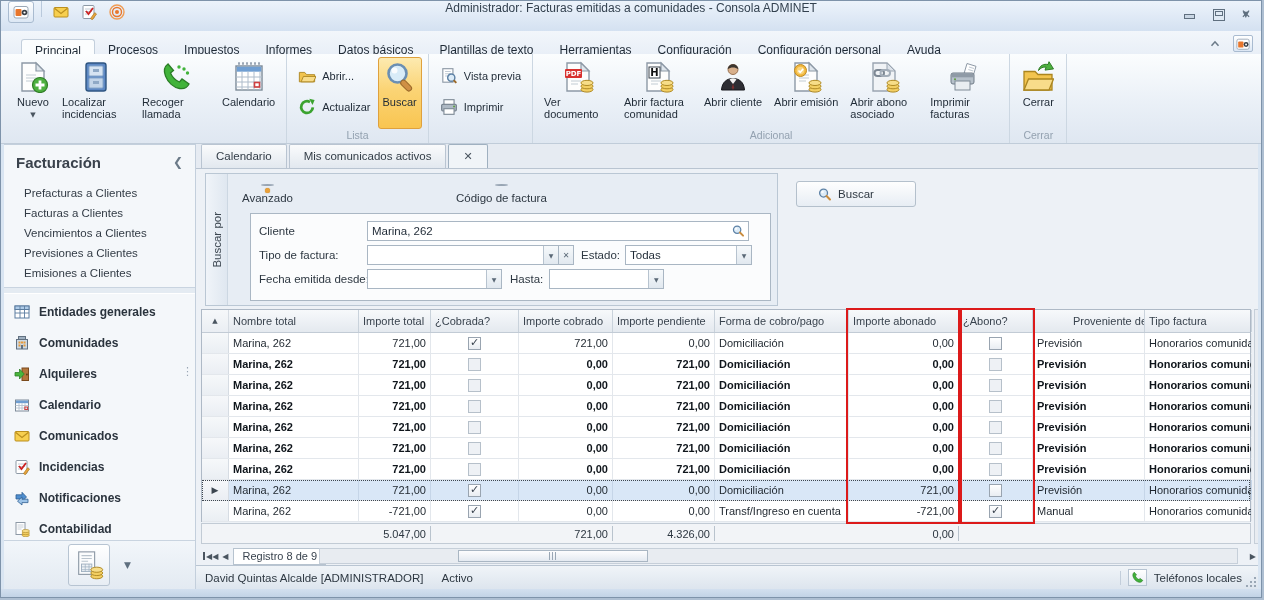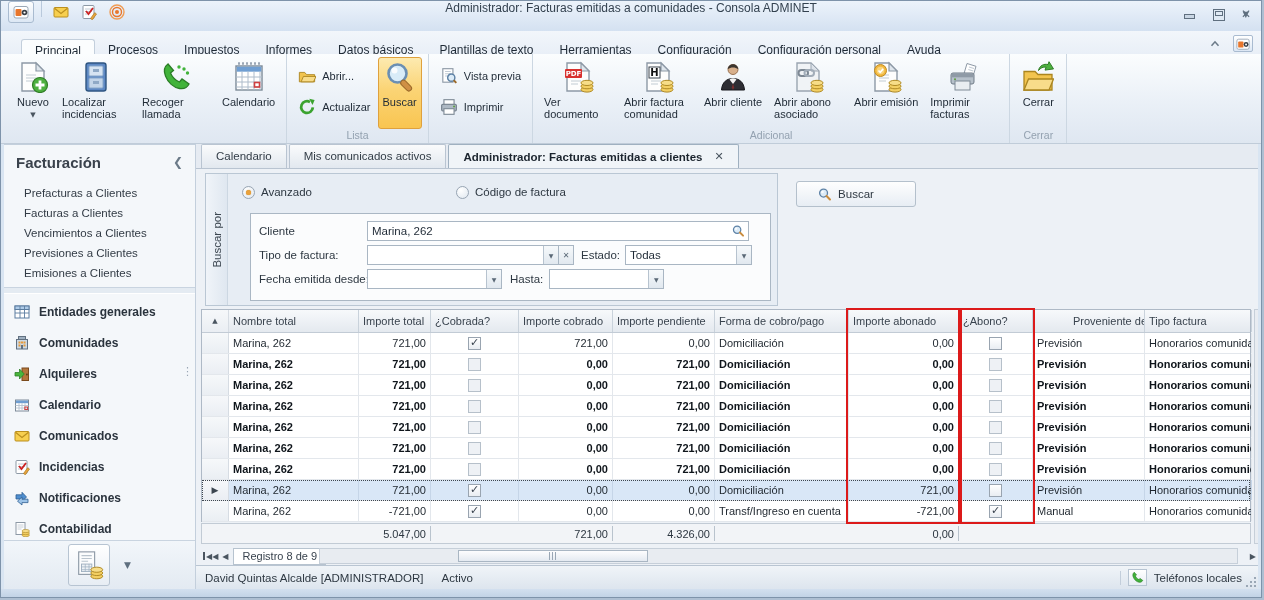--- a/index.html
+++ b/index.html
@@ -64,21 +64,21 @@
   .dtab-close{font-weight:bold;font-size:11px;color:#4a5560;cursor:pointer;font-family:"DejaVu Sans",sans-serif;}
   .doctabs-arrow{position:absolute;right:12px;top:9px;color:#5f6f7f;font-size:8px;cursor:pointer;font-family:"DejaVu Sans",sans-serif;}
 
   
   .workspace{position:absolute;left:195px;top:168px;right:3px;bottom:32px;background:#edf1f6;overflow:hidden;}
 
   
   .spanel{position:absolute;left:9px;top:4px;width:573px;height:133px;background:#e7edf4;border:1px solid #bac7d4;}
   .spanel-tab{position:absolute;left:0;top:0;bottom:0;width:22px;border-right:1px solid #ccd7e2;background:linear-gradient(90deg,#f0f4f9,#dfe7f0);display:flex;align-items:center;justify-content:center;}
   .spanel-tab span{writing-mode:vertical-rl;transform:rotate(180deg);font-size:11.5px;color:#3c4650;}
-  .sradio{position:absolute;top:10px;height:16px;display:flex;align-items:center;gap:6px;font-size:11.5px;color:#2e3842;cursor:pointer;}
+  .sradio{position:absolute;top:10px;height:16px;display:flex;align-items:center;gap:6px;font-size:11.5px;color:#2e3842;cursor:pointer;flex-direction:column;}
   .radio{width:13px;height:13px;border-radius:50%;border:1px solid #98a5b3;background:radial-gradient(circle at 35% 30%,#ffffff,#dfe7ef);position:relative;}
   .radio.sel::after{content:"";position:absolute;left:3px;top:3px;width:5px;height:5px;border-radius:50%;background:#e9a13b;box-shadow:0 0 1px #b97d1e;}
   .sinner{position:absolute;left:44px;top:39px;width:521px;height:88px;background:#fbfcfd;border:1px solid #aab7c4;}
   .srow{position:absolute;left:8px;right:6px;height:20px;display:flex;align-items:center;font-size:11.5px;color:#2e3842;}
   .flabel{width:108px;flex:none;white-space:nowrap;}
   .tbox{height:20px;border:1px solid #a9b6c3;background:#fff;display:flex;align-items:center;font-size:11.5px;color:#1f2a36;padding:0 0 0 4px;position:relative;}
   .combo-arrow{width:15px;height:18px;margin-left:auto;border-left:1px solid #b7c3cf;background:linear-gradient(#f6f9fb,#e1e8ef);display:flex;align-items:center;justify-content:center;font-size:6px;color:#5a6876;cursor:pointer;font-family:"DejaVu Sans",sans-serif;flex:none;}
   .xbtn{width:15px;height:20px;border:1px solid #a9b6c3;border-left:none;background:linear-gradient(#f6f9fb,#e1e8ef);display:flex;align-items:center;justify-content:center;font-size:8px;color:#5a6876;cursor:pointer;font-family:"DejaVu Sans",sans-serif;flex:none;}
   .buscar-btn{position:absolute;left:600px;top:12px;width:120px;height:26px;border:1px solid #b4c0cc;border-radius:3px;background:linear-gradient(#fefefe,#e7edf4);display:flex;align-items:center;justify-content:center;font-size:11.5px;color:#2e3842;cursor:pointer;}
   .buscar-btn .icon{position:absolute;left:10px;}
@@ -383,54 +383,54 @@
                 <path d="M4.5 29c.5-8 5.5-11.5 11.5-11.5S27 21 27.5 29z" fill="#2d2d33" stroke="#17171c"></path>
                 <path d="M12.5 18.5L16 23l3.5-4.5c-1-.8-2.2-1.2-3.5-1.2s-2.5.4-3.5 1.2z" fill="#f2f2f2"></path>
                 <path d="M16 22.6l-1.2 4 1.2 2.4 1.2-2.4z" fill="#7a2e2e"></path>
               </svg>
             </span>
             <span>Abrir cliente</span>
           </div>
           <div class="rbtn-big">
             <span class="icon">
               <svg width="32" height="32" viewBox="0 0 32 32" xmlns="http://www.w3.org/2000/svg">
-                <path d="M5 2h14l8 8v20H5z" fill="#f0f3f6" stroke="#9aa5b1" stroke-width="1.4"></path>
-                <path d="M19 2l8 8h-8z" fill="#dde3ea" stroke="#9aa5b1"></path>
-                <rect x="6.5" y="9" width="9.5" height="6" rx="3" fill="none" stroke="#7d8894" stroke-width="2"></rect>
-                <rect x="12.5" y="9" width="9.5" height="6" rx="3" fill="none" stroke="#a2adb9" stroke-width="2"></rect>
-                <g transform="translate(19,19) scale(1)">
-                  <ellipse cx="6" cy="9.5" rx="6" ry="2.6" fill="#f3cf63" stroke="#b08a24"></ellipse>
-                  <ellipse cx="6" cy="6.2" rx="6" ry="2.6" fill="#f3cf63" stroke="#b08a24"></ellipse>
-                  <ellipse cx="6" cy="2.9" rx="6" ry="2.6" fill="#f7dd88" stroke="#b08a24"></ellipse>
-                </g>
-              </svg>
-            </span>
-            <span>Abrir abono asociado</span>
-          </div>
-          <div class="rbtn-big">
-            <span class="icon">
-              <svg width="32" height="32" viewBox="0 0 32 32" xmlns="http://www.w3.org/2000/svg">
                 <path d="M5 2h14l8 8v20H5z" fill="#fdfdfd" stroke="#8d99a6" stroke-width="1.4"></path>
                 <path d="M19 2l8 8h-8z" fill="#dfe6ed" stroke="#8d99a6" stroke-width="1.2"></path>
                 <path d="M9 14h10M9 17h10M9 20h7" stroke="#c2cbd4" stroke-width="1.2"></path>
                 <circle cx="10.5" cy="9.5" r="6" fill="#f3b83e" stroke="#bc8a23"></circle>
                 <circle cx="10.5" cy="9.5" r="3.8" fill="#f8d47c"></circle>
                 <path d="M8.5 9.5l1.7 1.8 3-3.4" stroke="#fff" stroke-width="1.6" fill="none"></path>
                 <g transform="translate(19,19) scale(1)">
                   <ellipse cx="6" cy="9.5" rx="6" ry="2.6" fill="#f3cf63" stroke="#b08a24"></ellipse>
                   <ellipse cx="6" cy="6.2" rx="6" ry="2.6" fill="#f3cf63" stroke="#b08a24"></ellipse>
                   <ellipse cx="6" cy="2.9" rx="6" ry="2.6" fill="#f7dd88" stroke="#b08a24"></ellipse>
                 </g>
               </svg>
             </span>
             <span>Abrir emisión</span>
           </div>
           <div class="rbtn-big">
             <span class="icon">
               <svg width="32" height="32" viewBox="0 0 32 32" xmlns="http://www.w3.org/2000/svg">
+                <path d="M5 2h14l8 8v20H5z" fill="#f0f3f6" stroke="#9aa5b1" stroke-width="1.4"></path>
+                <path d="M19 2l8 8h-8z" fill="#dde3ea" stroke="#9aa5b1"></path>
+                <rect x="6.5" y="9" width="9.5" height="6" rx="3" fill="none" stroke="#7d8894" stroke-width="2"></rect>
+                <rect x="12.5" y="9" width="9.5" height="6" rx="3" fill="none" stroke="#a2adb9" stroke-width="2"></rect>
+                <g transform="translate(19,19) scale(1)">
+                  <ellipse cx="6" cy="9.5" rx="6" ry="2.6" fill="#f3cf63" stroke="#b08a24"></ellipse>
+                  <ellipse cx="6" cy="6.2" rx="6" ry="2.6" fill="#f3cf63" stroke="#b08a24"></ellipse>
+                  <ellipse cx="6" cy="2.9" rx="6" ry="2.6" fill="#f7dd88" stroke="#b08a24"></ellipse>
+                </g>
+              </svg>
+            </span>
+            <span>Abrir abono asociado</span>
+          </div>
+          <div class="rbtn-big">
+            <span class="icon">
+              <svg width="32" height="32" viewBox="0 0 32 32" xmlns="http://www.w3.org/2000/svg">
                 <path d="M19 2.5l9 2.8-2.8 9.5-9-2.8z" fill="#fff" stroke="#8d99a6"></path>
                 <path d="M21 6l5 1.6M20.3 8.4l5 1.6" stroke="#c2cbd4" stroke-width="1.1"></path>
                 <rect x="3" y="12" width="23" height="11" rx="2" fill="#b6c0ca" stroke="#6f7b87"></rect>
                 <rect x="3.8" y="12.8" width="21.4" height="3.5" fill="#8f9aa6"></rect>
                 <rect x="7" y="20" width="15" height="9" fill="#e9edf1" stroke="#7e8a96"></rect>
                 <circle cx="7" cy="18.2" r="1" fill="#5d9e3f"></circle>
               </svg>
             </span>
             <span>Imprimir facturas</span>
           </div>
@@ -576,21 +576,20 @@
           </span>
         </span>
       <span class="sb-bottom-arrow">▼</span>
     </div>
   </div>
 
   <div class="doctabs" id="doctabs">
       <div class="dtab"><span>Calendario</span></div>
       <div class="dtab"><span>Mis comunicados activos</span></div>
       <div class="dtab active">
-        <span>Administrador: Facturas emitidas a clientes</span>
         <span class="dtab-close">✕</span>
       </div>
     </div>
   <span class="doctabs-arrow">▼</span>
 
   <div class="workspace">
 
     <div class="spanel">
       <div class="spanel-tab">
         <span>Buscar por</span>

